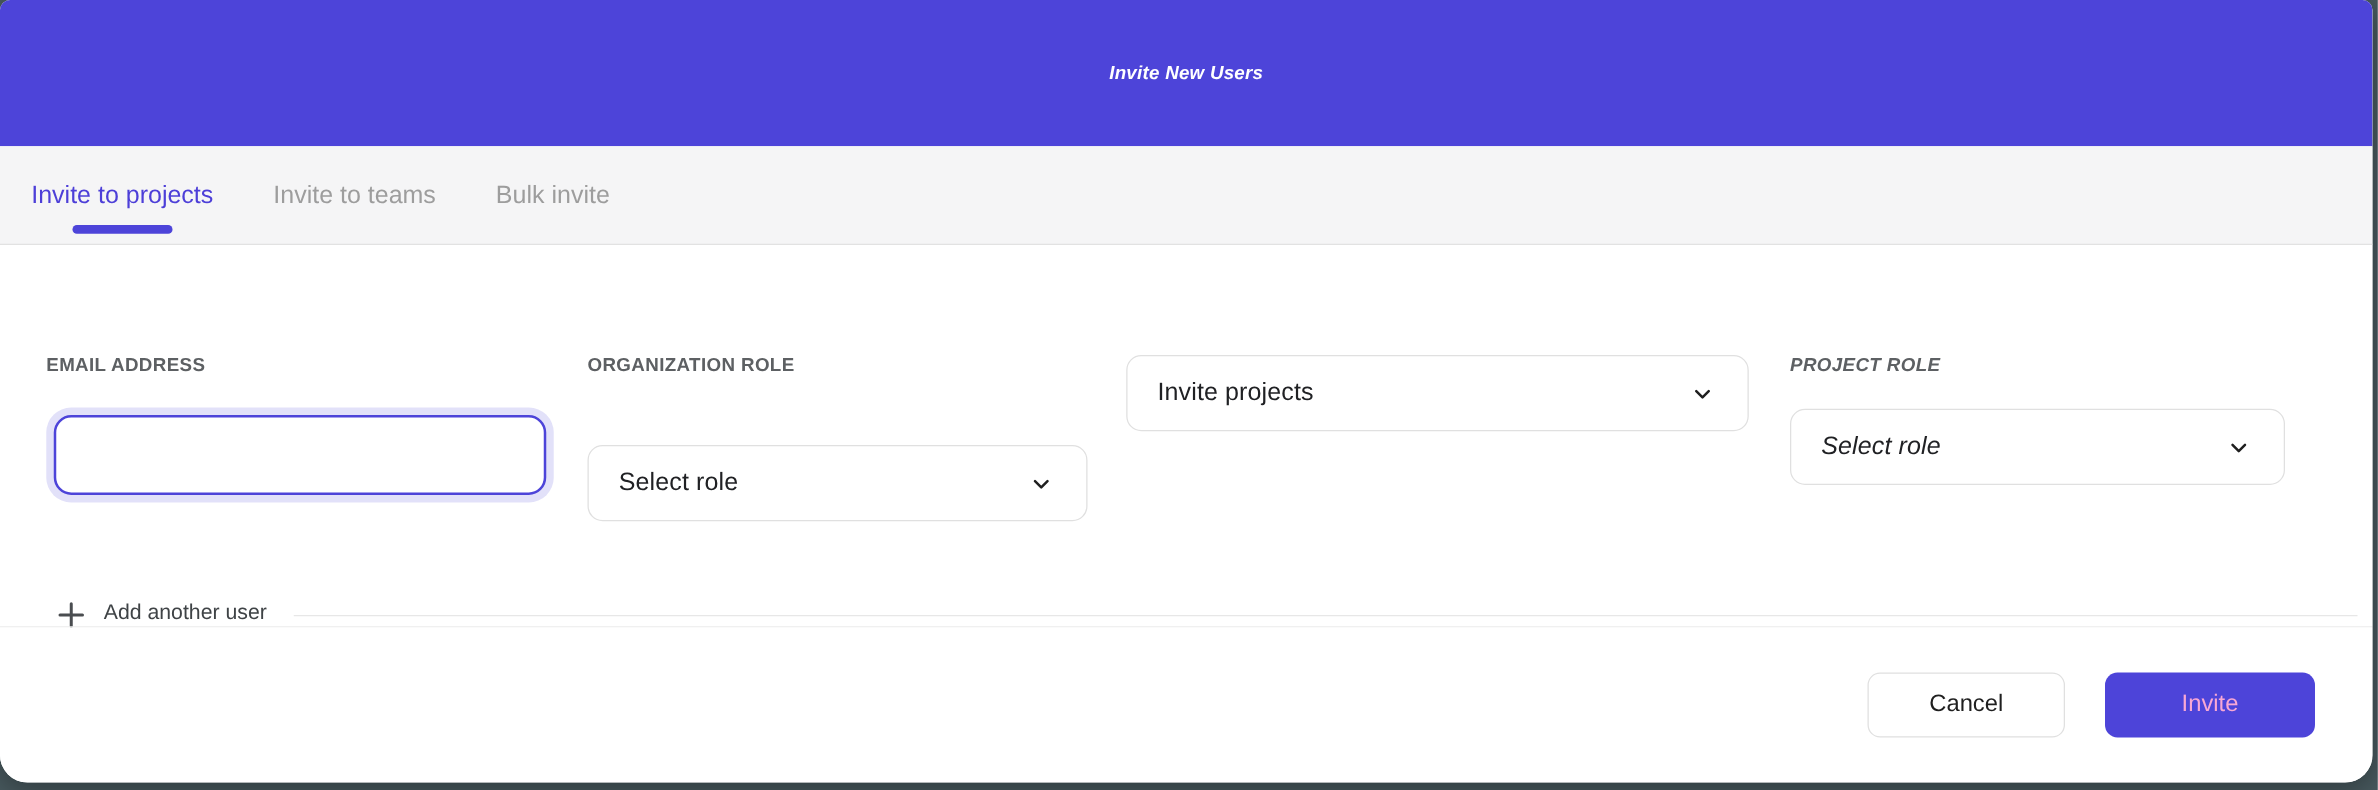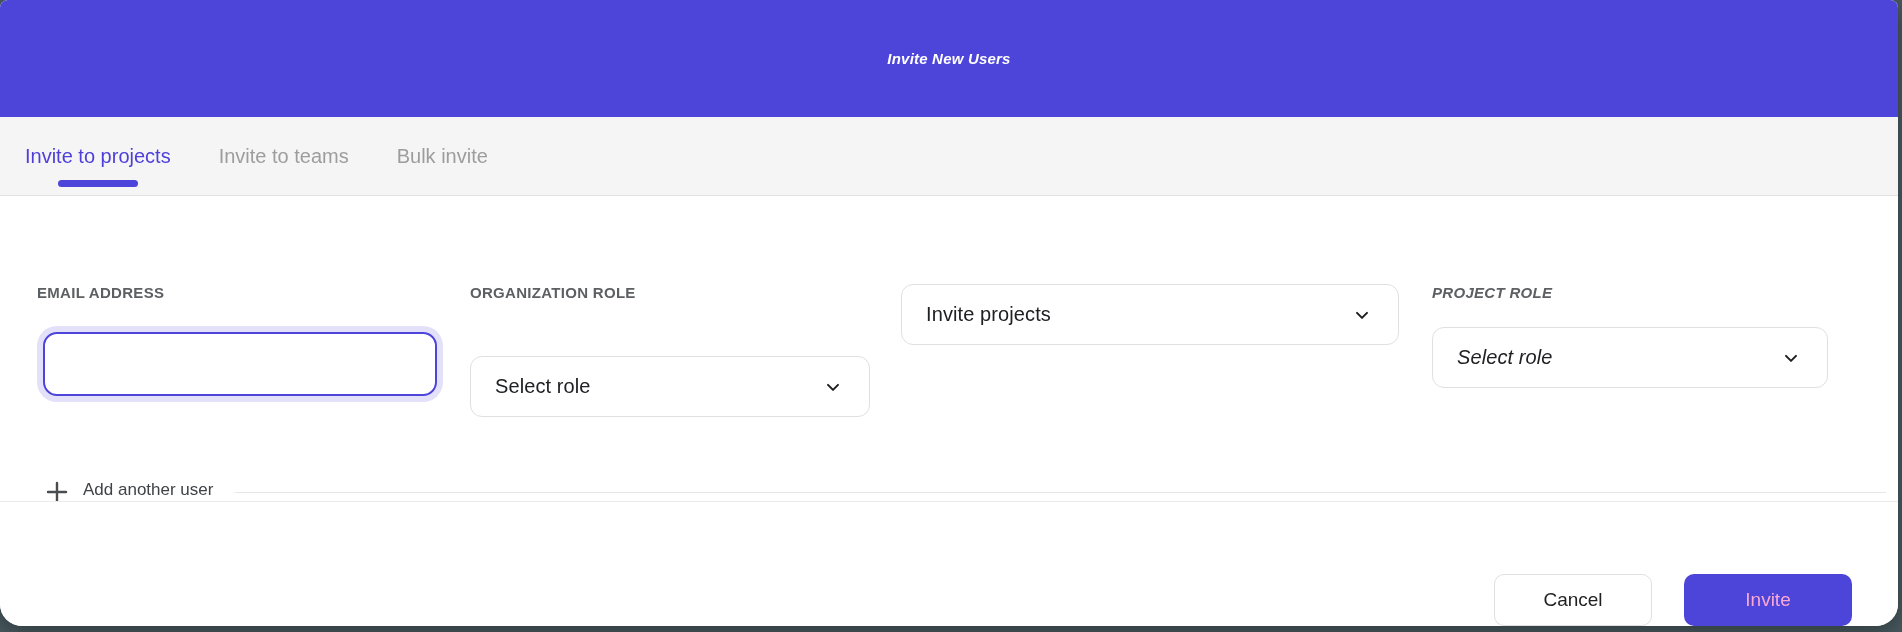--- a/index.html
+++ b/index.html
@@ -151,21 +151,21 @@
     height: 1px;
     background: #e7e7e7;
     margin-left: 22px;
     margin-right: 12px;
   }
   
   .footer-sep { border-top: 1px solid #ececec; }
   .dlg-footer {
     flex: 1;
     display: flex;
-    align-items: flex-end;
+    align-items: center;
     justify-content: flex-end;
     gap: 32px;
     padding-right: 46px;
     background: #ffffff;
   }
   .btn {
     height: 52px;
     border-radius: 10px;
     font-family: "Liberation Sans", sans-serif;
     font-size: 19px;

